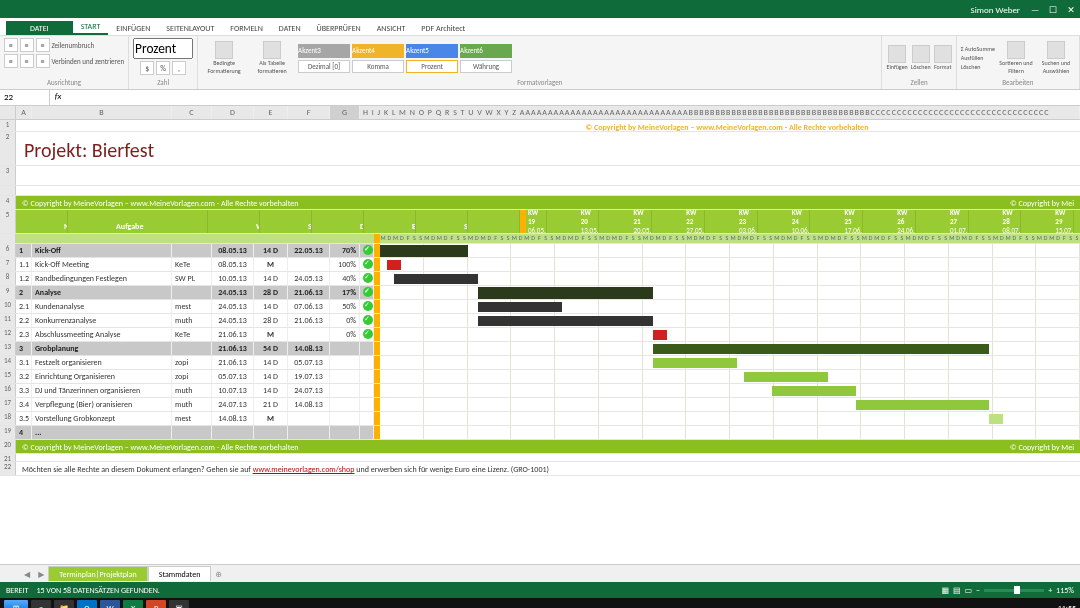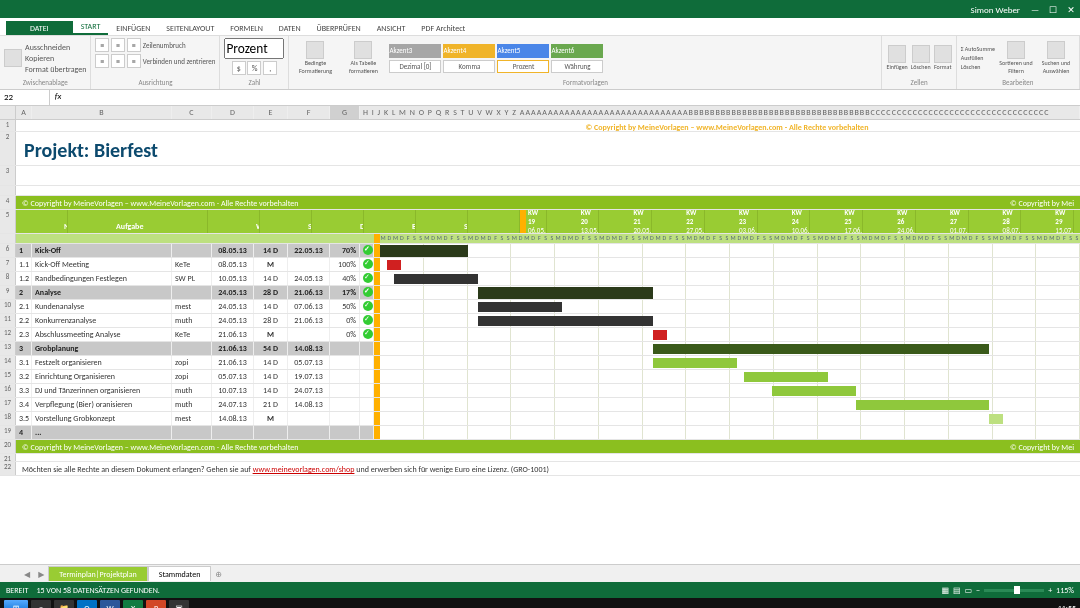--- a/index.html
+++ b/index.html
@@ -84,21 +84,21 @@
   .bar.dgreen{ background: #3a5a1a; }
 
   .greenband { background: #8bbf1f; color: #fff; font-size: 8px; padding: 2px 6px; display: flex; }
   .greenband .right { margin-left: auto; }
   .weekhdr { background: #99cc33; color: #fff; gap: 32px; }
   .weekhdr .kw { flex: 1; display: flex; flex-direction: column; align-items: flex-start; justify-content: center; font-size: 7px; border-right: 1px solid #8ab82a; padding-left: 2px; }
   .dayhdr { background: #bde080; display: flex; font-size: 6px; color: #567; }
   .dayhdr span { flex: 1; text-align: center; }
 
   
-  .projtitle { color: #0c4a6e; font-size: 20px; font-weight: bold; padding: 6px 8px; }
+  .projtitle { color: #7f1d1d; font-size: 20px; font-weight: normal; padding: 6px 8px; }
   .projmeta { font-size: 9px; padding: 2px 8px; color: #333; }
   .projmeta .lbl { font-weight: bold; }
   .projmeta .val-green { color: #8bbf1f; font-weight: bold; }
   .copytop { color: #f0b429; font-size: 8px; text-align: center; padding: 2px; font-weight: bold; }
 
   
   .sheettabs { height: 18px; background: #f0f0f0; display: flex; align-items: center; border-top: 1px solid #ccc; font-size: 8px; padding-left: 20px; gap: 0; }
   .sheettabs .stab { padding: 2px 10px; border: 1px solid #ccc; border-bottom: none; background: #fff; }
   .sheettabs .stab.active { background: #99cc33; color: #fff; }
   .sheettabs .nav { color: #888; padding: 0 4px; }
@@ -143,31 +143,20 @@
   <div class="tab">EINFÜGEN</div>
   <div class="tab">SEITENLAYOUT</div>
   <div class="tab">FORMELN</div>
   <div class="tab">DATEN</div>
   <div class="tab">ÜBERPRÜFEN</div>
   <div class="tab">ANSICHT</div>
   <div class="tab">PDF Architect</div>
 </div>
 
 <div class="ribbon">
-  <div class="group">
-    <div class="body">
-      <span class="stackicon"></span>
-      <div style="display:flex;flex-direction:column;gap:1px">
-        <span>Ausschneiden</span>
-        <span>Kopieren</span>
-        <span>Format übertragen</span>
-      </div>
-    </div>
-    <div class="label">Zwischenablage</div>
-  </div>
 
 
   <div class="group">
     <div class="body" style="flex-direction:column;align-items:flex-start;gap:2px">
       <div>
         <span class="btnlet">≡</span>
         <span class="btnlet">≡</span>
         <span class="btnlet">≡</span>
         <span style="font-size:7px">Zeilenumbruch</span>
       </div>

